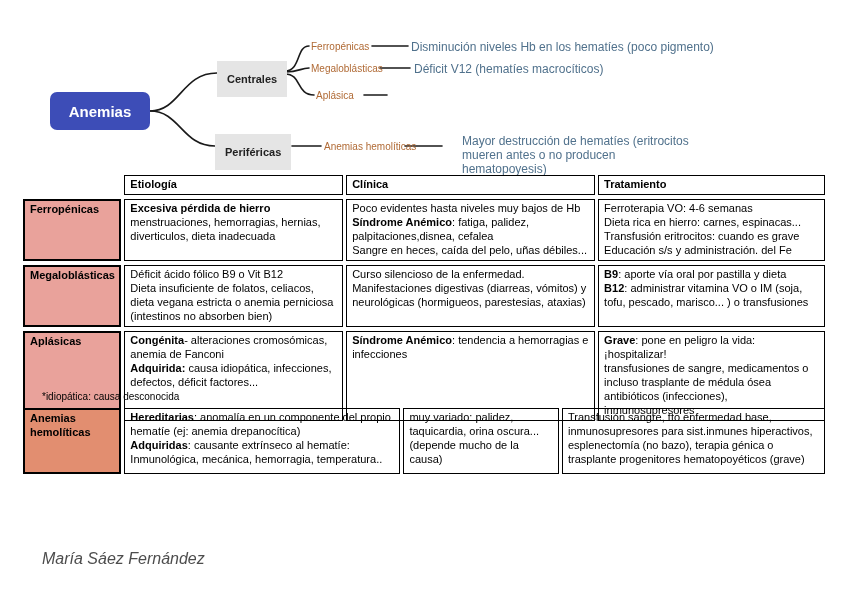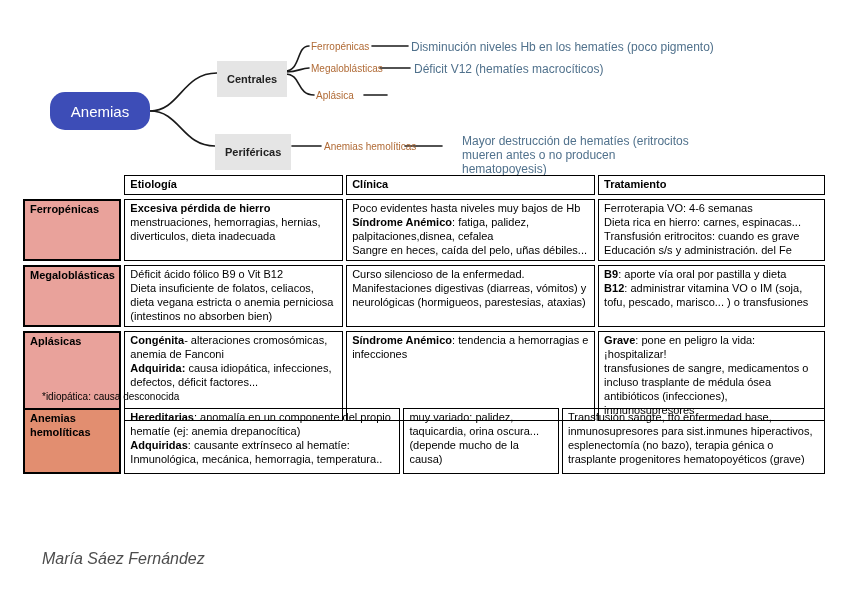--- a/index.html
+++ b/index.html
@@ -5,23 +5,23 @@
   * { margin:0; padding:0; box-sizing:border-box; }
   html,body { background:#ffffff; }
   body { font-family:"Liberation Sans", sans-serif; }
   .page { position:relative; width:848px; height:600px; background:#ffffff; overflow:hidden; }
 
   
   .mindmap { position:absolute; left:0; top:0; width:848px; height:170px; }
   .mindmap svg { position:absolute; left:0; top:0; }
   .root-box {
     position:absolute; left:50px; top:92px; width:100px; height:38px;
-    background:#3d4db7; color:#ffffff; border-radius:15px;
+    background:#3d4db7; color:#ffffff; border-radius:7px;
     display:flex; align-items:center; justify-content:center;
-    font-size:15px; font-weight:normal;
+    font-size:15px; font-weight:bold;
   }
   .l1-box {
     position:absolute; background:#e5e5e5; border-radius:0;
     font-size:11px; font-weight:bold; color:#222;
     padding:12px 10px; white-space:nowrap;
   }
   .l1-centrales  { left:217px; top:61px; }
   .l1-perifericas{ left:215px; top:134px; }
   .bl {
     position:absolute; font-size:10px; color:#b06a35; white-space:nowrap;

